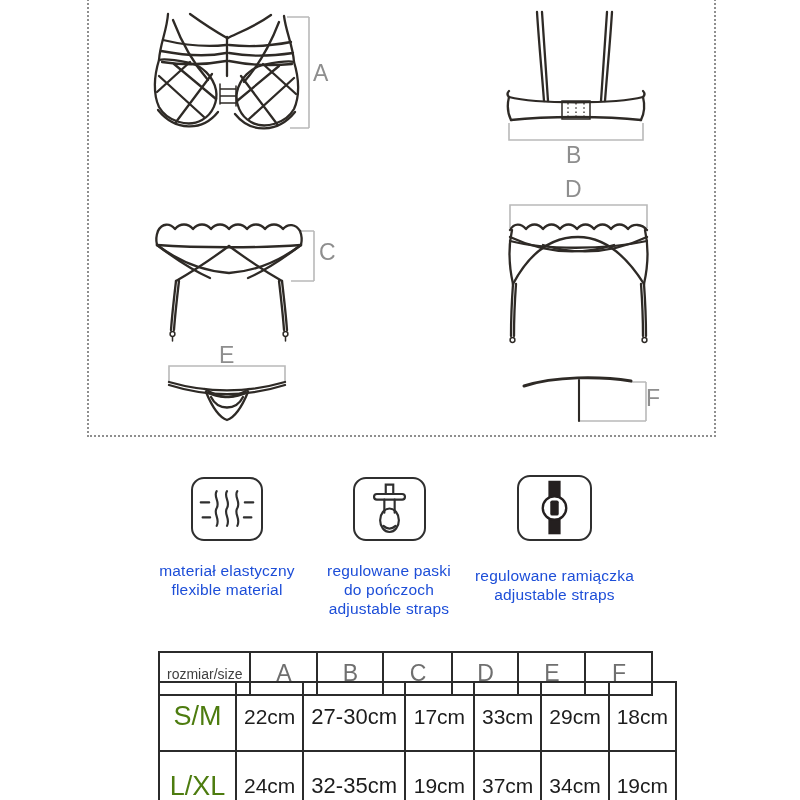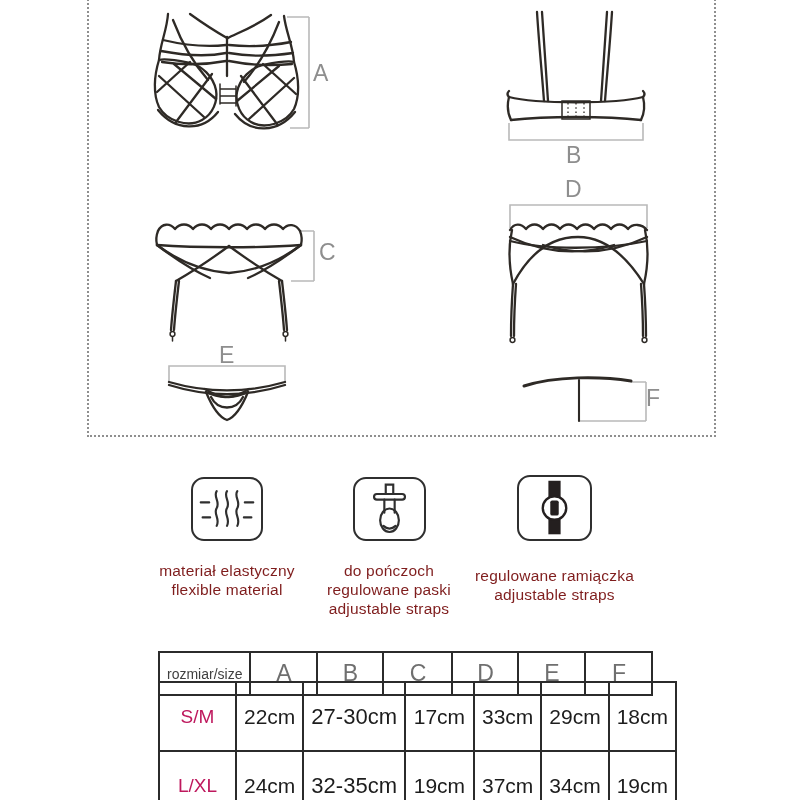--- a/index.html
+++ b/index.html
@@ -17,33 +17,33 @@
   .meas{stroke:#b9b9b9;fill:none;stroke-width:1.6;}
   .hooks{stroke:#2e2a26;fill:none;stroke-width:1.3;stroke-dasharray:1.6 2.6;}
 
   .dim-label{position:absolute;color:#8e8e8e;font-size:23px;line-height:1;}
 
   
   .icon-box{position:absolute;width:72px;height:64px;border:2.4px solid #2f2f2f;
             border-radius:13px;box-sizing:border-box;background:#fff;}
   .icon-box svg{display:block;width:100%;height:100%;}
   .ic{stroke:#2f2f2f;fill:none;stroke-width:2.3;stroke-linecap:round;}
-  .caption{position:absolute;color:#7f1d1d;font-size:15.5px;line-height:19px;
+  .caption{position:absolute;color:#1d4ed8;font-size:15.5px;line-height:19px;
            text-align:center;letter-spacing:.2px;}
 
   
   .tbl{position:absolute;border-collapse:collapse;table-layout:fixed;}
   .tbl td{border:2px solid #2b2b2b;text-align:center;vertical-align:middle;padding:7px;
           overflow:hidden;white-space:nowrap;}
   .hdr td{height:24px;}
   .hdr-size{font-size:14px;color:#3f3f3f;}
   .hdr-letter{font-size:23px;color:#6f6f6f;}
   .body-row-1 td{height:53px;}
   .body-row-2 td{height:54px;}
-  .row-size{font-size:19px;color:#be185d;}
+  .row-size{font-size:27px;color:#4d7c0f;}
   .val{font-size:21px;color:#1d1d1d;}
   .val-b{font-size:22px;}
 </style>
 </head>
 <body>
 
 <div class="stage">
 
   <div class="diagram-box">
 
@@ -224,22 +224,22 @@
       <circle cx="37.5" cy="33" r="12.5" fill="#ffffff" stroke="#241f1f" stroke-width="2.5"></circle>
       <rect x="33" y="25" width="9" height="16" rx="2" fill="#241f1f"></rect>
     </svg>
   </div>
 
   <div class="caption" style="left:140px;top:561px;width:174px;">
     <div>materiał elastyczny</div>
     <div>flexible material</div>
   </div>
   <div class="caption" style="left:302px;top:561px;width:174px;">
+    <div>regulowane paski</div>
     <div>do pończoch</div>
-    <div>regulowane paski</div>
     <div>adjustable straps</div>
   </div>
   <div class="caption" style="left:462px;top:566px;width:185px;">
     <div>regulowane ramiączka</div>
     <div>adjustable straps</div>
   </div>
 
   <table class="tbl hdr" style="left:158px;top:651px;">
     <colgroup>
       <col style="width:77px">

